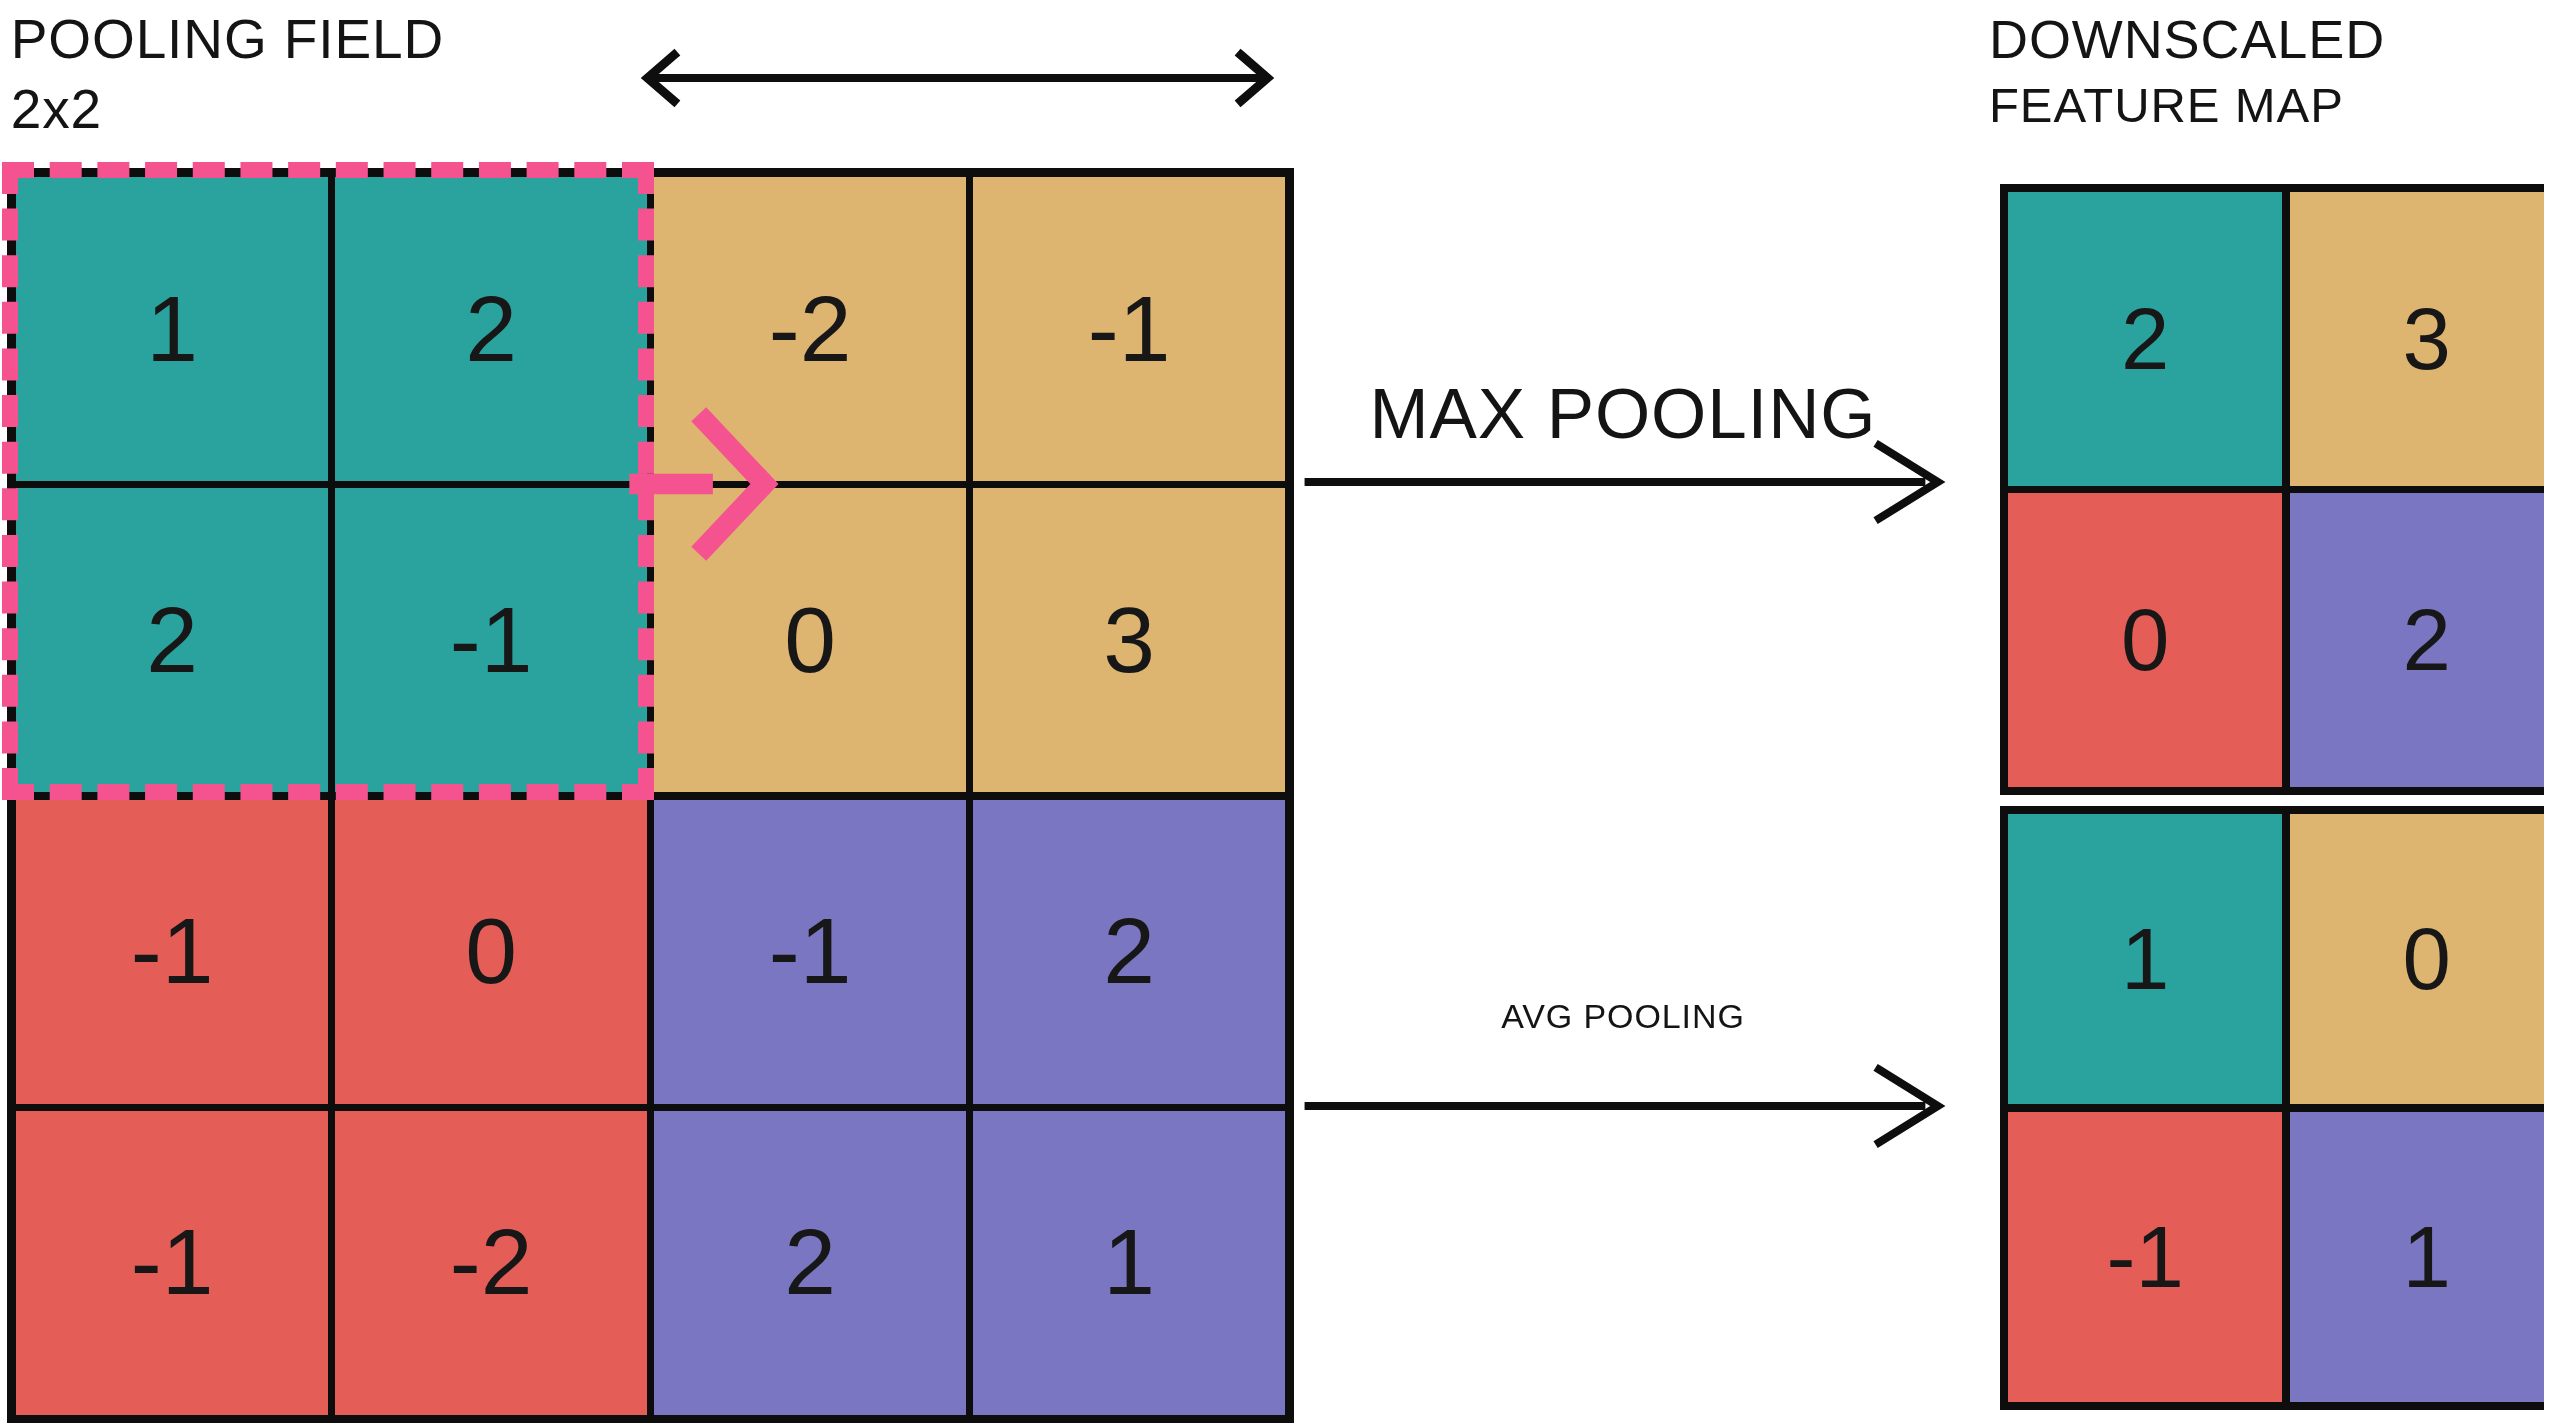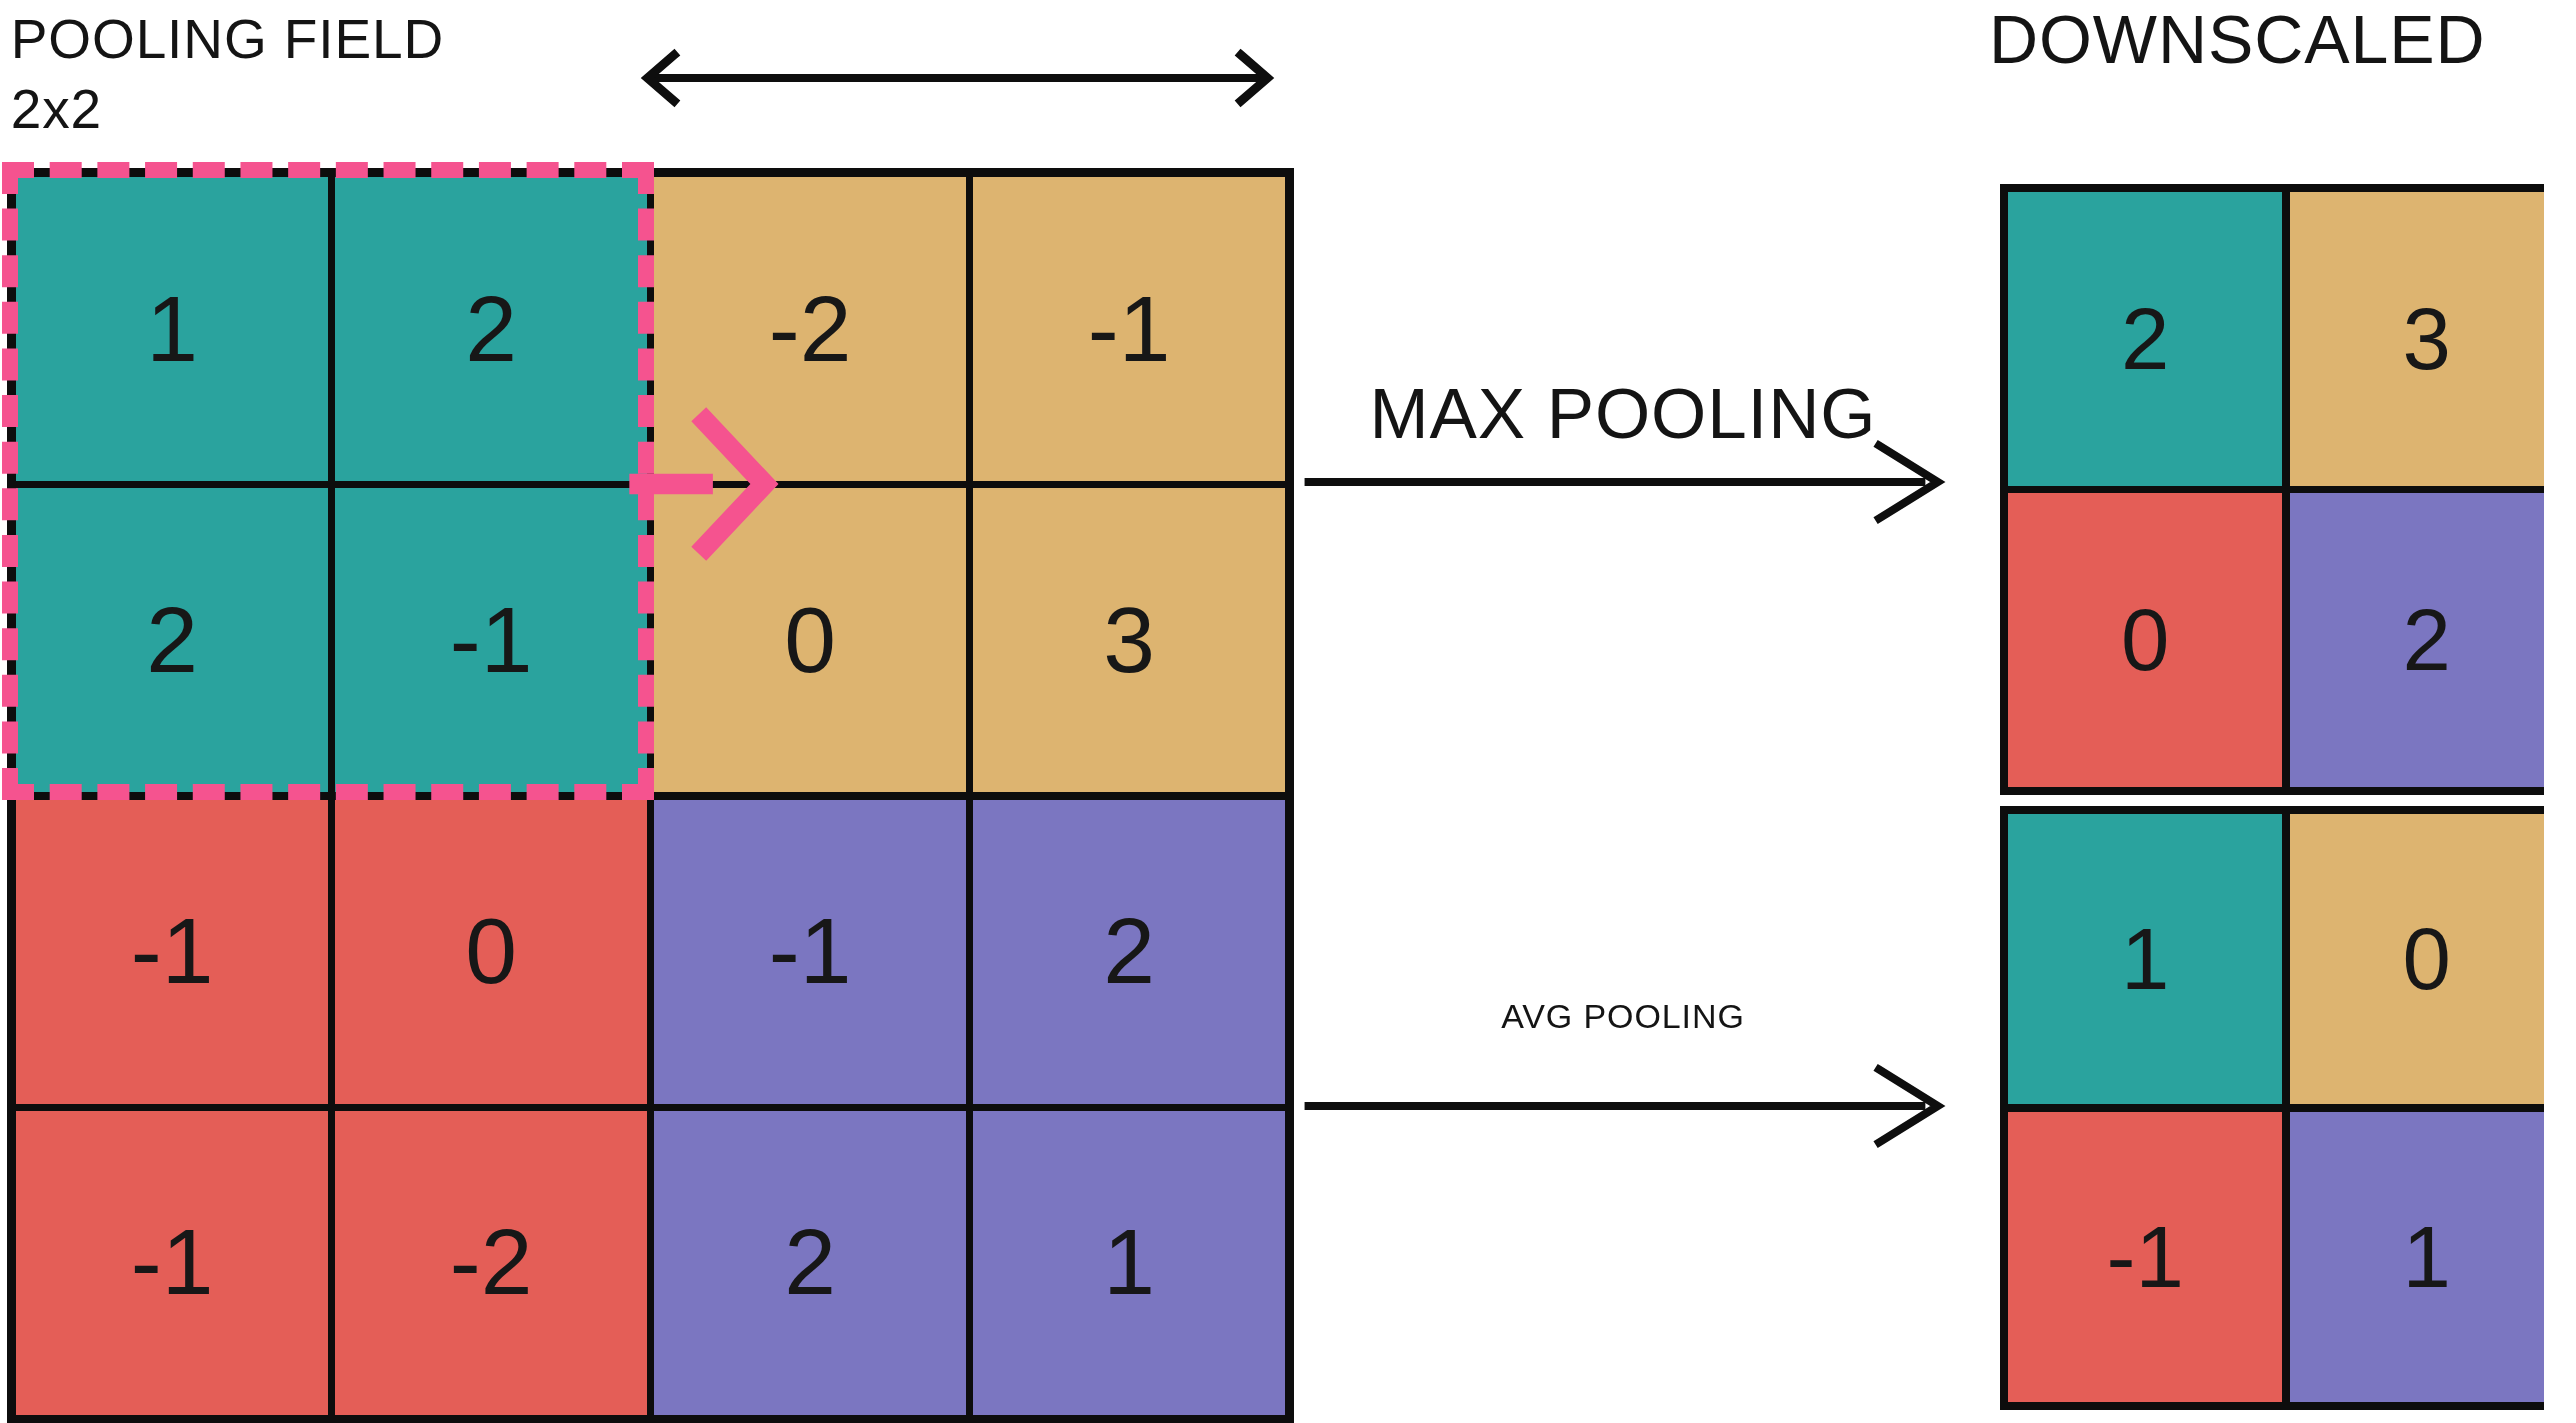--- a/index.html
+++ b/index.html
@@ -24,21 +24,21 @@
 
   
   #pooling-field-overlay {
     position:absolute; left:1.8px; top:162px; width:652px; height:638px;
     border:16px dashed #f5538f; box-sizing:border-box; pointer-events:none;
   }
 
   #pooling-field-label { left:10.7px; top:3.6px; font-size:55px; line-height:70px; }
   #pooling-stride-label { left:645px; top:3.6px; width:624px; text-align:center; font-size:53px; line-height:55px; }
   #downscaled-label { left:1989px; top:3.6px; }
-  #downscaled-label .l1 { font-size:68px; line-height:70px; }
+  #downscaled-label .l1 { font-size:54px; line-height:70px; }
   #downscaled-label .l2 { font-size:49px; line-height:62px; }
   #max-pooling-label { left:1301px; top:373px; width:644px; text-align:center; font-size:71px; }
   #avg-pooling-label { left:1301px; top:997px; width:644px; text-align:center; font-size:34px; }
 
   svg { position:absolute; overflow:visible; }
 </style>
 </head>
 <body>
 
 <div id="canvas">
@@ -49,20 +49,21 @@
   </div>
 
   <svg id="stride-arrow" style="left:635px; top:47px;" width="645" height="62" viewBox="0 0 724 70">
     <line x1="14" y1="35" x2="710" y2="35" stroke-width="9" stroke="#0e0e0e"></line>
     <polyline points="42,9 12,35 42,61" fill="none" stroke-width="10" stroke-linecap="square" stroke="#0e0e0e"></polyline>
     <polyline points="682,9 712,35 682,61" fill="none" stroke-width="10" stroke-linecap="square" stroke="#0e0e0e"></polyline>
   </svg>
 
   <div class="abs heading" id="downscaled-label">
     <div class="l1">DOWNSCALED</div>
+    <div class="l2">FEATURE MAP</div>
   </div>
 
   <div class="grid" id="input-grid">
       <div class="cell" style="background-color: rgb(42, 163, 158);">1</div>
       <div class="cell" style="background-color: rgb(42, 163, 158);">2</div>
       <div class="cell" style="background-color: rgb(221, 180, 112);">-2</div>
       <div class="cell" style="background-color: rgb(221, 180, 112);">-1</div>
       <div class="cell" style="background-color: rgb(42, 163, 158);">2</div>
       <div class="cell" style="background-color: rgb(42, 163, 158);">-1</div>
       <div class="cell" style="background-color: rgb(221, 180, 112);">0</div>

